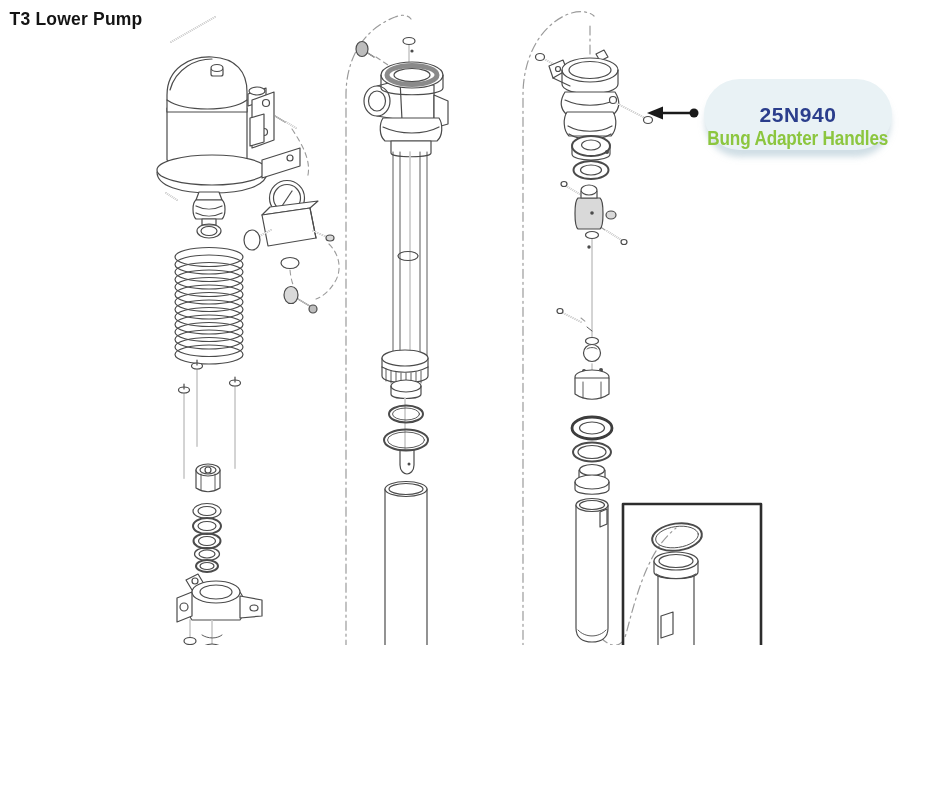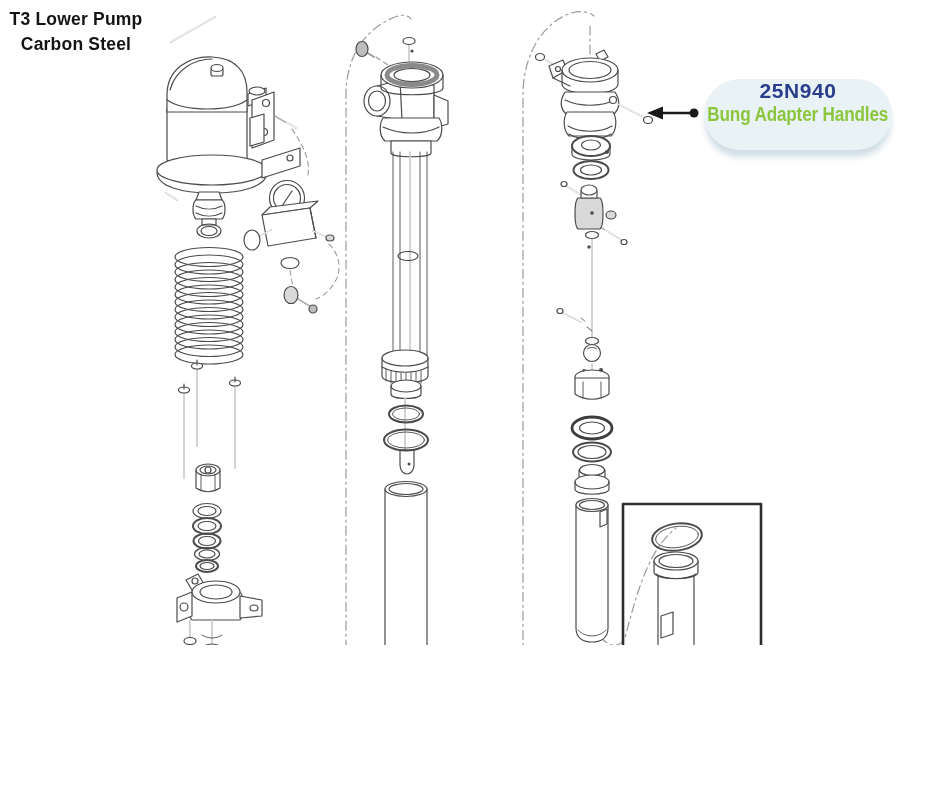--- a/index.html
+++ b/index.html
@@ -28,39 +28,38 @@
   .ink .thin{stroke-width:.9;}
   .ink .th2{stroke-width:2;}
   .ink .th3{stroke-width:2.8;stroke:#3d3d3d;}
   .ink .box{stroke:#2d2d2d;stroke-width:2.6;fill:none;}
   .ink .arrow-ln{stroke:#1a1a1a;stroke-width:2.6;}
   .ink .arrow-solid{fill:#1a1a1a;stroke:none;}
   .callout{
     position:absolute;left:704px;top:79px;width:188px;height:71px;
     background:#e9f2f5;border-radius:36px;
     box-shadow:0 8px 6px -1px rgba(170,195,208,.55);
-    display:flex;flex-direction:column;align-items:center;justify-content:flex-start;
+    display:flex;flex-direction:column;align-items:center;justify-content:flex-end;
     cursor:pointer;
   }
   .callout .pn{
     font-size:21px;font-weight:800;color:#2b3e8c;letter-spacing:.6px;line-height:24px;
   }
   .callout .lbl{
     font-size:19.5px;font-weight:bold;color:#8cc63f;line-height:23px;white-space:nowrap;
     transform:scaleX(.88);transform-origin:center;letter-spacing:-.2px;
   }
 </style>
 </head>
 <body>
 
 <div class="canvas">
 
   <div class="diagram-title">
     <div>T3 Lower Pump</div>
-    <div>Carbon Steel</div>
   </div>
 
   <svg class="drawing" width="940" height="788" viewBox="0 0 940 788">
     <g class="ink">
 
       <g>
         <path class="ld" d="M206,744 C213,762 228,771 252,772 L328,772 C341,771 346,763 346,748 L346,95 C346,60 362,30 395,17 C402,14 408,15 411,19"></path>
         <path class="ld" d="M407,758 C419,774 447,778 477,770 C504,762 522,744 523,718 L523,95 C523,60 538,28 566,15 C577,10 589,11 594,16"></path>
         <path class="ld" d="M590,26 L590,56"></path>
         <path class="ld" d="M600,637 C612,649 622,648 626,634 C632,612 642,570 660,545 C666,537 672,531 676,528"></path>

